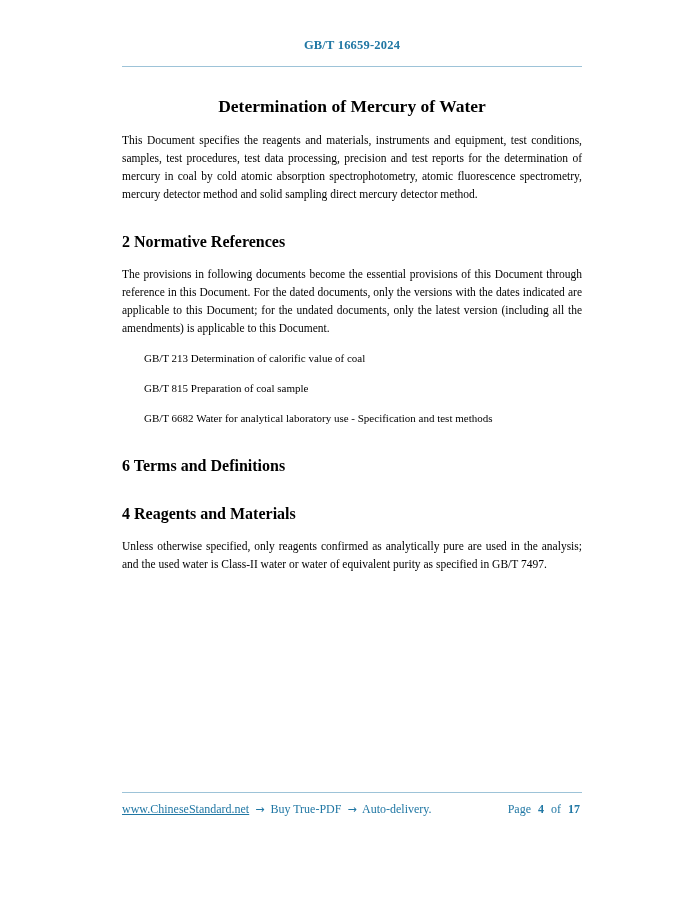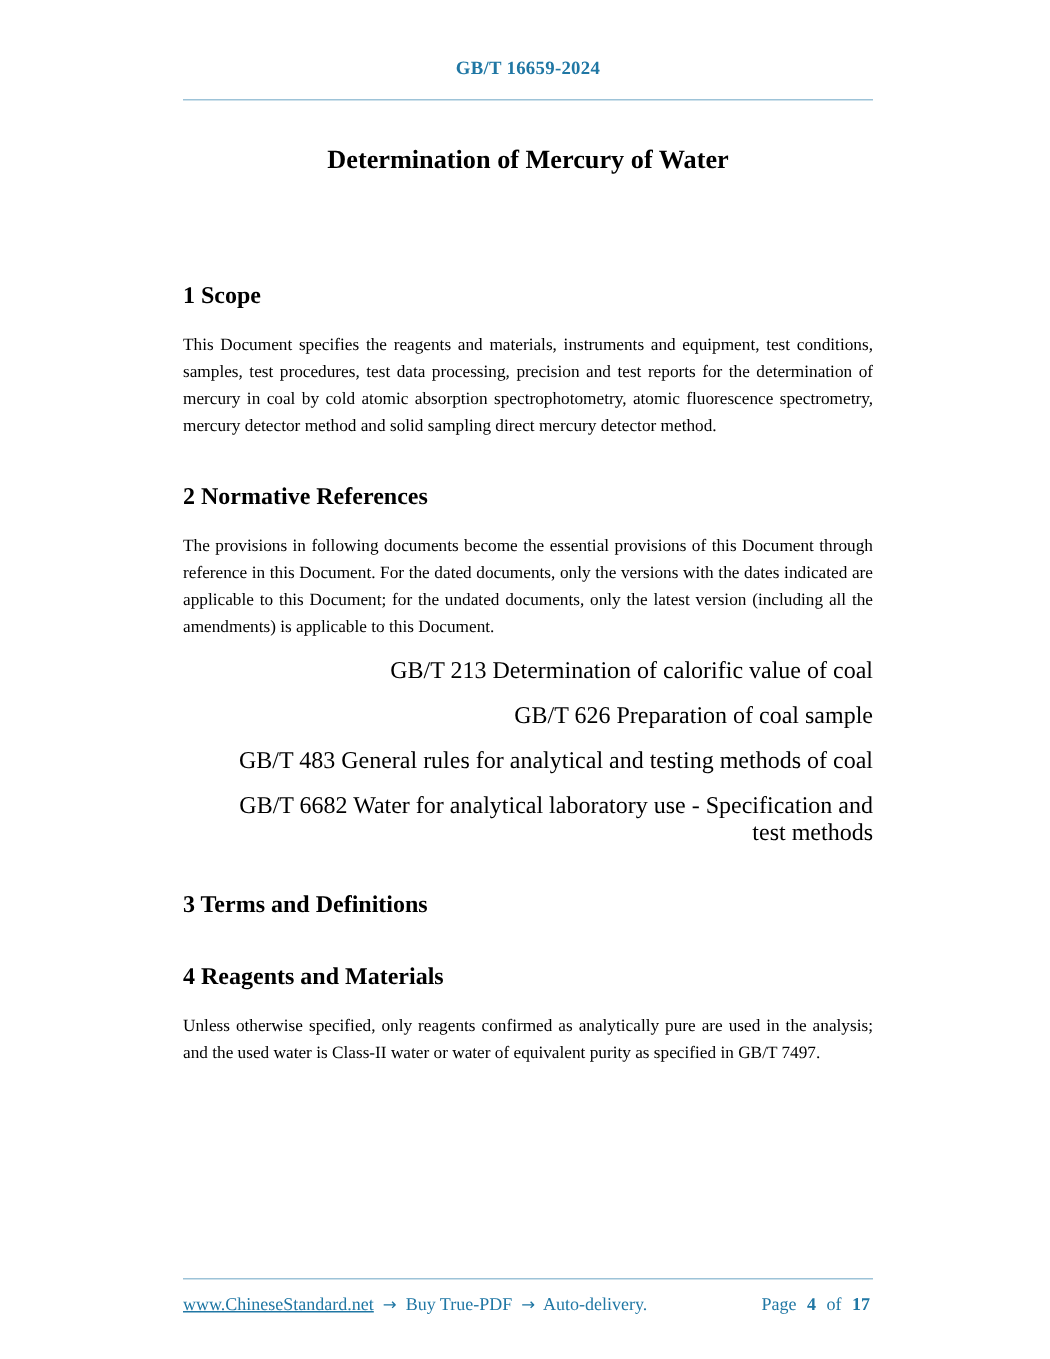--- a/index.html
+++ b/index.html
@@ -50,32 +50,31 @@
     margin-top: 72px;
   }
   .body-par {
     font-size: 11.5px;
     line-height: 18px;
     text-align: justify;
     margin-top: 14px;
     color: #000;
   }
   .ref-item {
-    font-size: 16px;
+    font-size: 11px;
     line-height: 18px;
     margin-top: 12px;
-    margin-left: 36px;
+    margin-left: 22px;
     color: #000;
-    text-align: right;
   }
   .doc-footer {
     position: absolute;
     left: 122px;
     right: 118px;
-    top: 852px;
+    top: 792px;
     border-top: 1px solid var(--rule);
     padding-top: 9px;
     display: flex;
     justify-content: space-between;
     align-items: center;
     font-size: 12px;
     color: var(--accent);
   }
   .footer-left { white-space: nowrap; }
   .footer-left .site-link {
@@ -99,35 +98,33 @@
 <div class="page">
 
   <div class="doc-header">
     <div class="doc-number">GB/T 16659-2024</div>
     <hr class="header-rule">
   </div>
 
   <h1 class="doc-title">Determination of Mercury of Water</h1>
 
   <section>
-    <h2 class="sec-heading first">1 Scope</h2>
     <p class="body-par">This Document specifies the reagents and materials, instruments and equipment, test conditions, samples, test procedures, test data processing, precision and test reports for the determination of mercury in coal by cold atomic absorption spectrophotometry, atomic fluorescence spectrometry, mercury detector method and solid sampling direct mercury detector method.</p>
   </section>
 
   <section>
     <h2 class="sec-heading">2 Normative References</h2>
     <p class="body-par">The provisions in following documents become the essential provisions of this Document through reference in this Document. For the dated documents, only the versions with the dates indicated are applicable to this Document; for the undated documents, only the latest version (including all the amendments) is applicable to this Document.</p>
     <p class="ref-item">GB/T 213 Determination of calorific value of coal</p>
-    <p class="ref-item">GB/T 626 Preparation of coal sample</p>
-    <p class="ref-item">GB/T 483 General rules for analytical and testing methods of coal</p>
+    <p class="ref-item">GB/T 815 Preparation of coal sample</p>
     <p class="ref-item">GB/T 6682 Water for analytical laboratory use - Specification and test methods</p>
   </section>
 
   <section>
-    <h2 class="sec-heading">3 Terms and Definitions</h2>
+    <h2 class="sec-heading">6 Terms and Definitions</h2>
   </section>
 
   <section>
     <h2 class="sec-heading">4 Reagents and Materials</h2>
     <p class="body-par">Unless otherwise specified, only reagents confirmed as analytically pure are used in the analysis; and the used water is Class-II water or water of equivalent purity as specified in GB/T 7497.</p>
   </section>
 
   <div class="doc-footer">
     <div class="footer-left">
       <a class="site-link">www.ChineseStandard.net</a>

